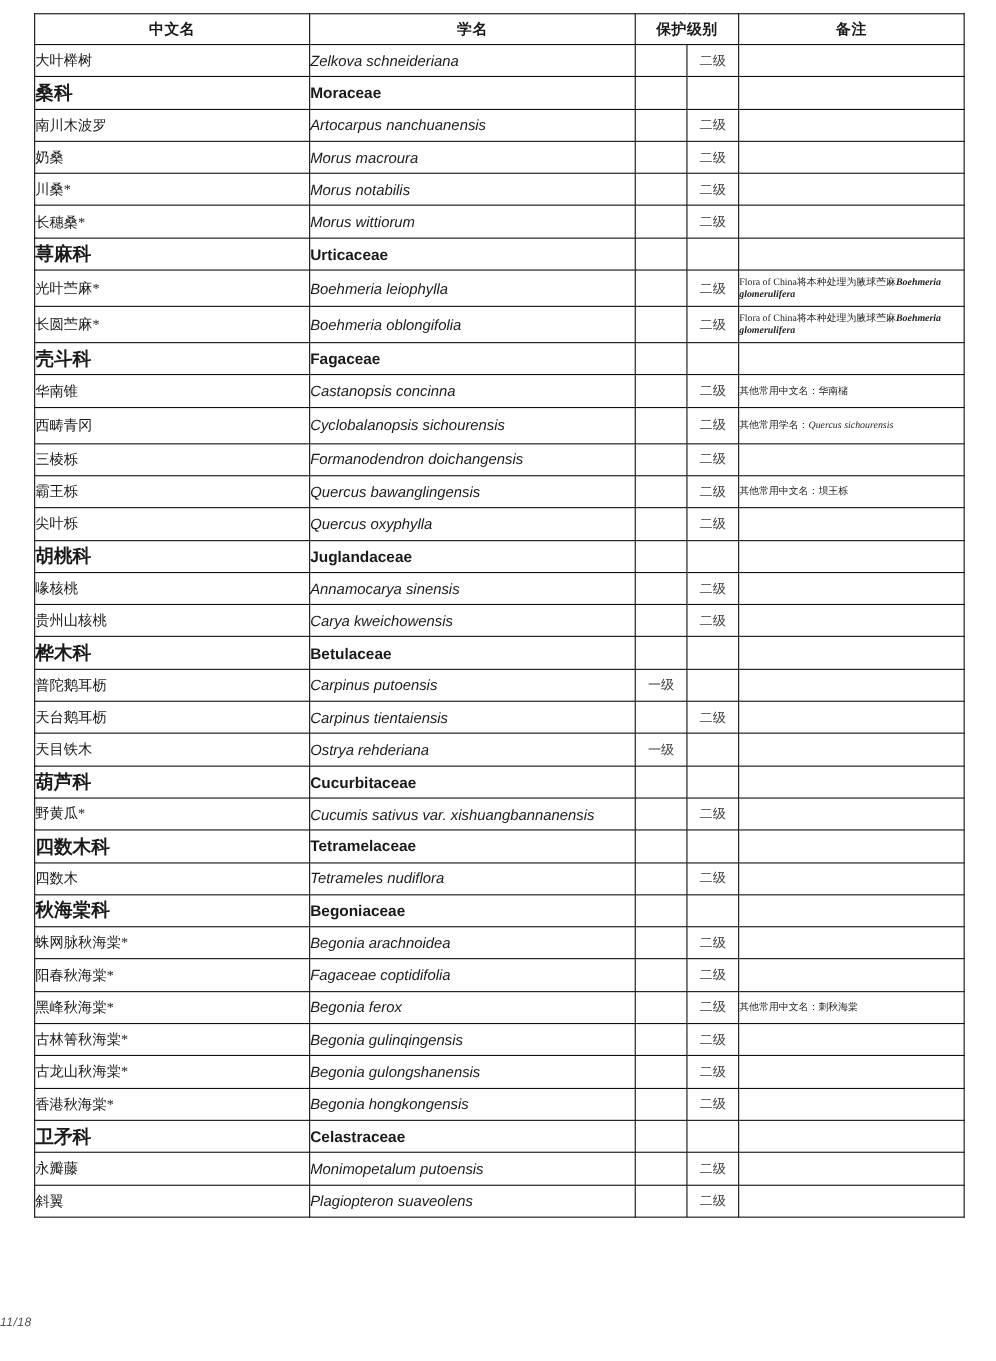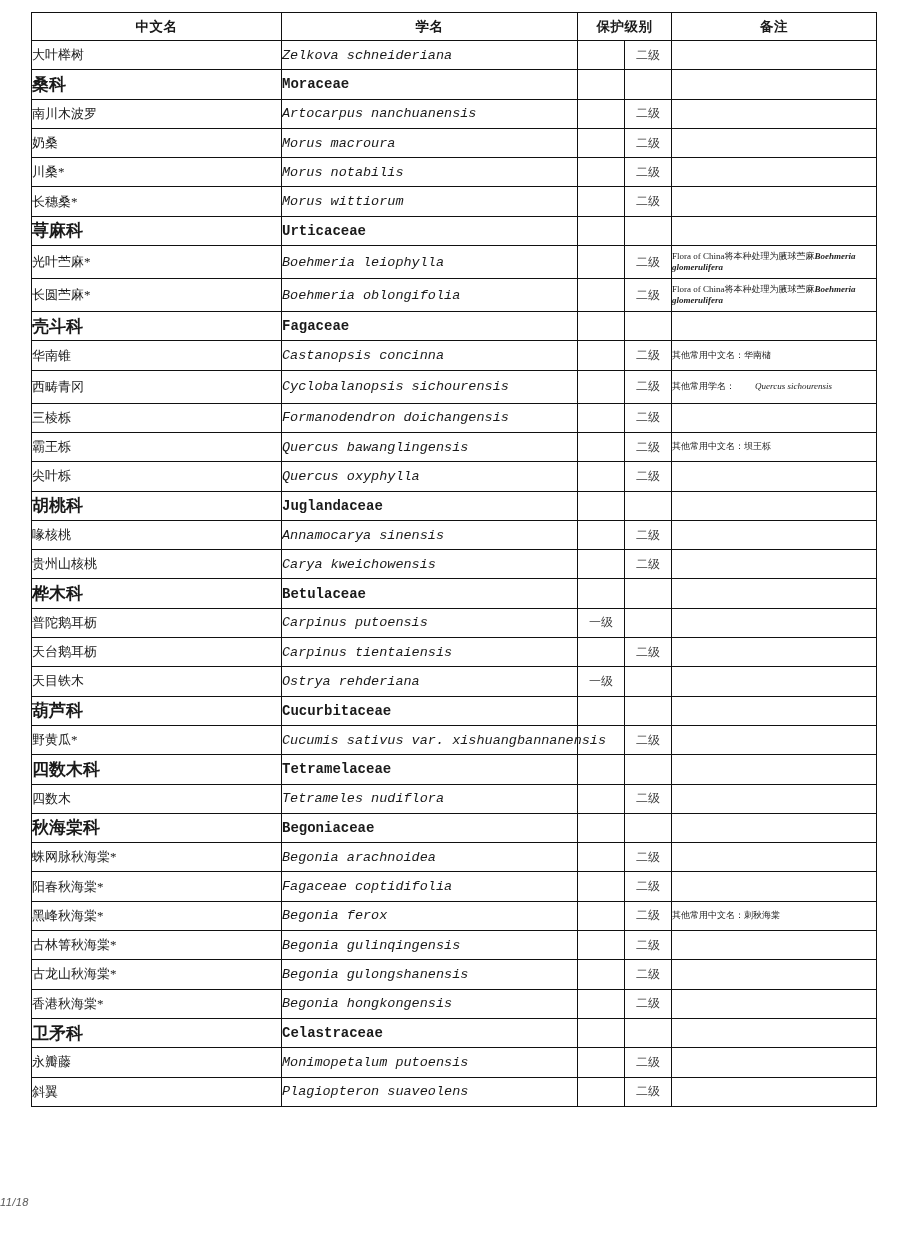--- a/index.html
+++ b/index.html
@@ -68,21 +68,21 @@
   td.cn {
     padding-left: 10px;
     font-size: 13px;
     font-family: "Liberation Serif", "DejaVu Serif", serif;
     white-space: nowrap;
   }
   td.sci {
     padding-left: 9px;
     font-size: 13.5px;
     font-style: italic;
-    font-family: Liberation Mono, monospace;
+    font-family: Liberation Sans, sans-serif;
     white-space: nowrap;
   }
   td.lvl {
     text-align: center;
     font-size: 12px;
     color: #3a3a3a;
     font-family: "Liberation Serif", "DejaVu Serif", serif;
   }
   td.note {
     padding-left: 5px;
@@ -92,21 +92,20 @@
     font-family: "Liberation Serif", "DejaVu Serif", serif;
     color: #222;
     word-break: break-word;
   }
   td.note .sci-inline {
     font-style: italic;
     font-weight: bold;
   }
   td.note .sci-plain {
     font-style: italic;
-    margin-left: 20px;
   }
 
   
   tr.family td.cn {
     font-weight: bold;
     font-size: 17px;
   }
   tr.family td.sci {
     font-weight: bold;
     font-style: normal;

